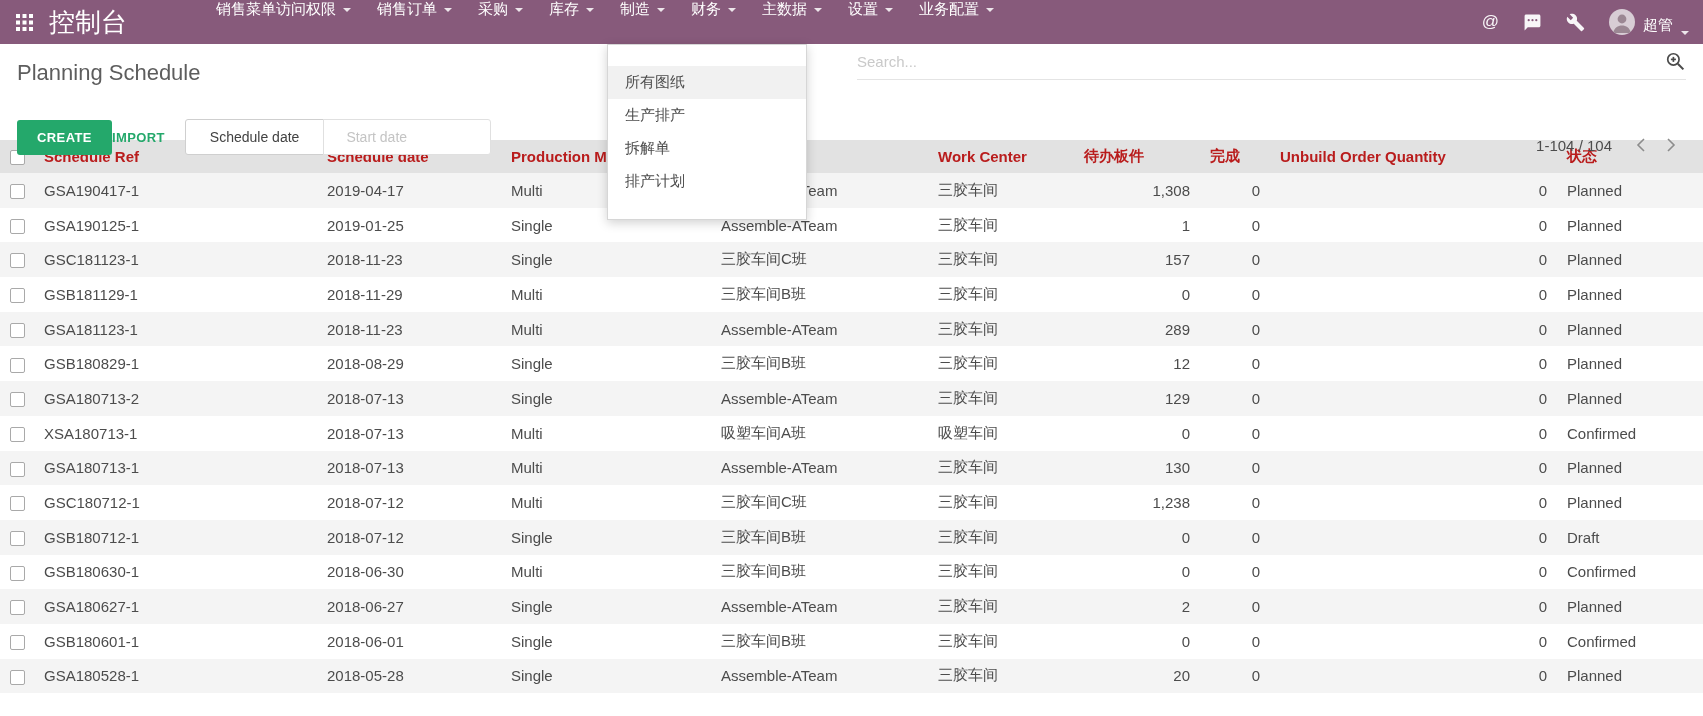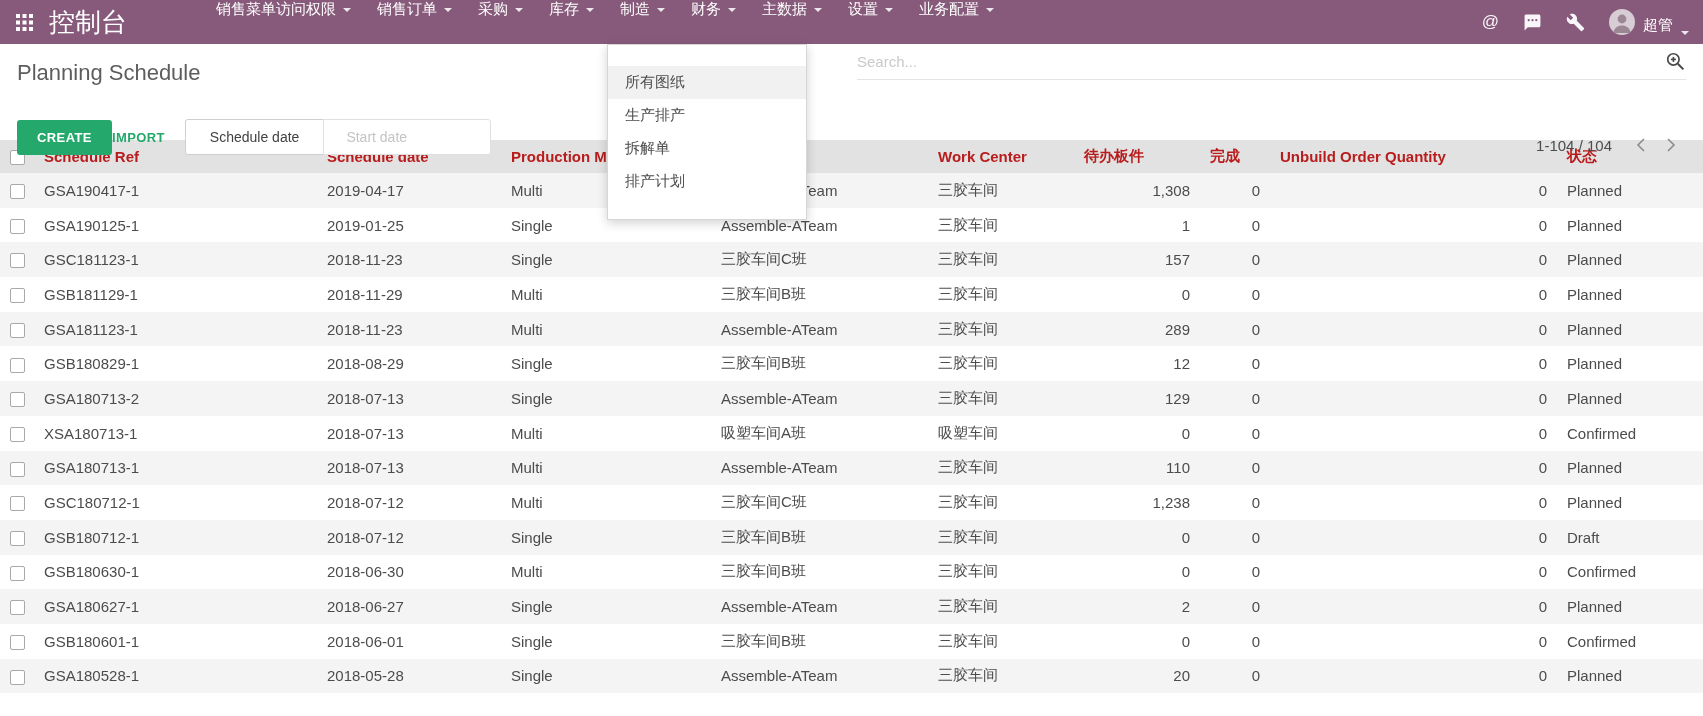--- a/index.html
+++ b/index.html
@@ -380,21 +380,21 @@
         <td>Confirmed</td>
       </tr>
 
       <tr>
         <td class="cb-cell"><span class="ckb"></span></td>
         <td>GSA180713-1</td>
         <td>2018-07-13</td>
         <td>Multi</td>
         <td>Assemble-ATeam</td>
         <td>三胶车间</td>
-        <td class="num">110</td>
+        <td class="num">130</td>
         <td class="num">0</td>
         <td class="num">0</td>
         <td>Planned</td>
       </tr>
 
       <tr>
         <td class="cb-cell"><span class="ckb"></span></td>
         <td>GSC180712-1</td>
         <td>2018-07-12</td>
         <td>Multi</td>

